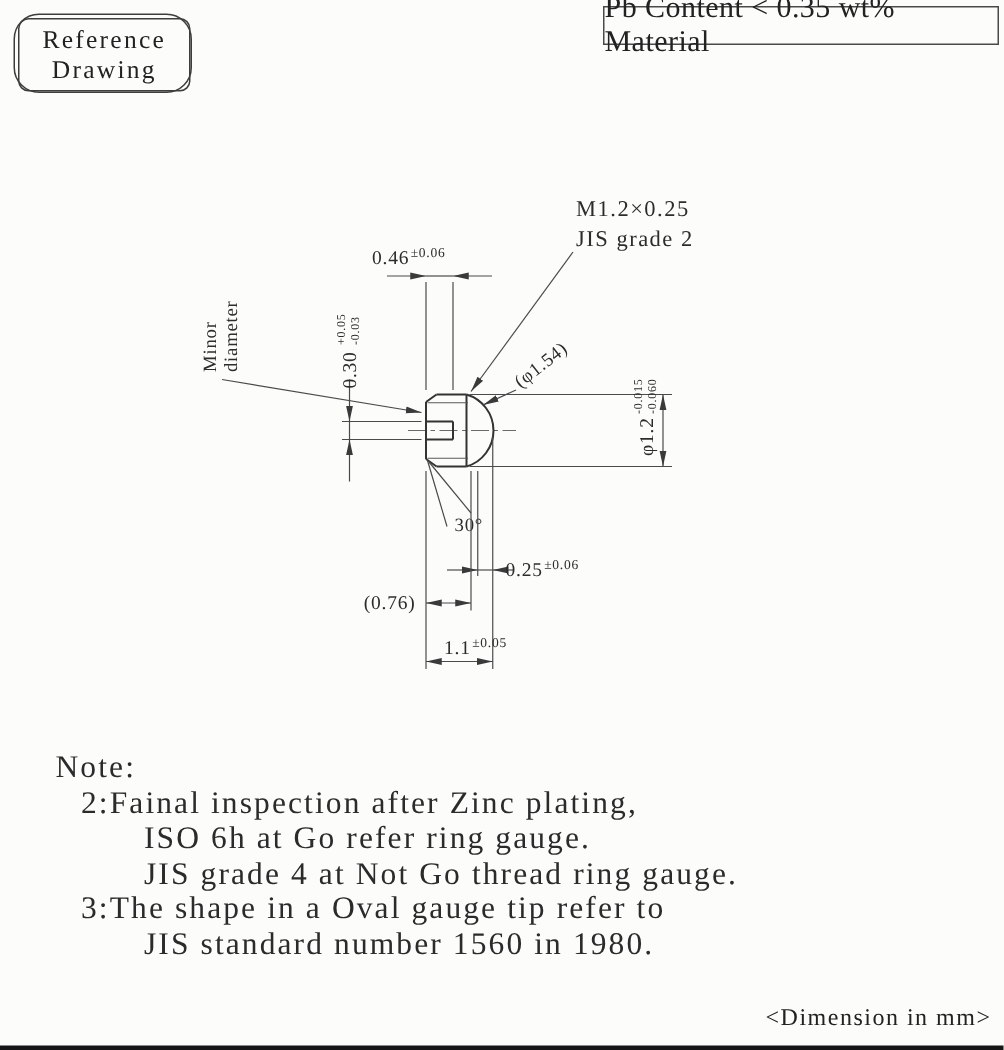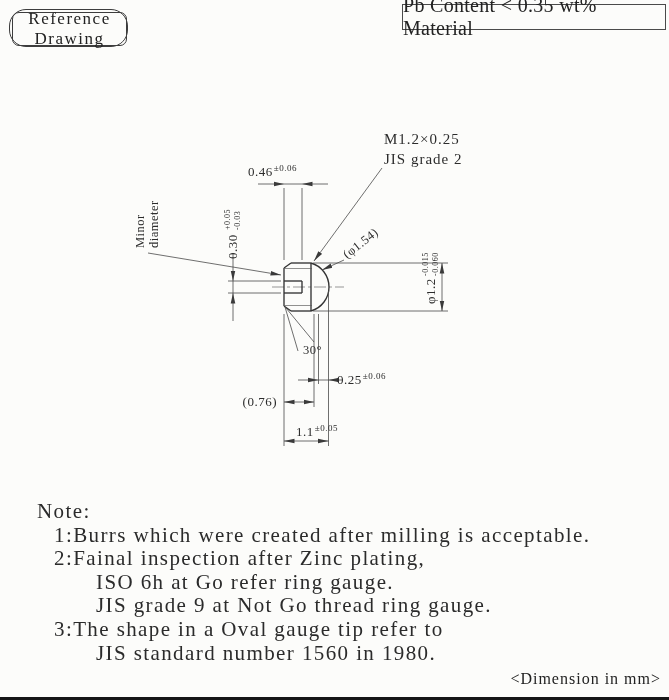--- a/index.html
+++ b/index.html
@@ -3,21 +3,21 @@
 <meta charset="utf-8">
 <style>
   html,body{margin:0;padding:0}
   body{
     width:669px;height:700px;position:relative;overflow:hidden;
     background:#fcfcfa;
     font-family:"Liberation Serif","DejaVu Serif",serif;
     color:#262626;
   }
   .stamp{
-    position:absolute;left:9px;top:9px;width:119px;height:38px;
+    position:absolute;left:9px;top:9px;width:119px;height:53px;
     border:1.5px solid #3d3d3d;border-radius:17px;padding:2px;box-sizing:border-box;text-align:center;
   }
   .stamp-inner{
     width:100%;height:100%;border:1px solid #3d3d3d;border-radius:7px;
     display:flex;flex-direction:column;align-items:center;justify-content:center;
     font-size:17px;line-height:20px;letter-spacing:1.5px;color:#222;
   }
   .pb-box{
     position:absolute;left:402px;top:4px;width:264px;height:26px;
     border:1.2px solid #4a4a4a;box-sizing:border-box;
@@ -171,23 +171,22 @@
   </g>
 
   <g>
     <line class="d" x1="284" y1="361" x2="328.5" y2="361" marker-start="url(#arS)" marker-end="url(#arE)"></line>
     <text class="dim" x="296" y="356"><tspan>1.1</tspan><tspan class="sup" dx="1" dy="-5">±0.05</tspan></text>
   </g>
 </svg>
 
 <div class="notes">
   <div class="note-line">Note:</div>
-  <div class="note-line main">1:Burrs which were created after milling is acceptable.</div>
   <div class="note-line main">2:Fainal inspection after Zinc plating,</div>
   <div class="note-line sub">ISO 6h at Go refer ring gauge.</div>
-  <div class="note-line sub">JIS grade 9 at Not Go thread ring gauge.</div>
+  <div class="note-line sub">JIS grade 4 at Not Go thread ring gauge.</div>
   <div class="note-line main">3:The shape in a Oval gauge tip refer to</div>
   <div class="note-line sub">JIS standard number 1560 in 1980.</div>
 </div>
 
 <div class="dim-note">&lt;Dimension in mm&gt;</div>
 
 <div class="bottom-rule"></div>
 
 </body></html>

